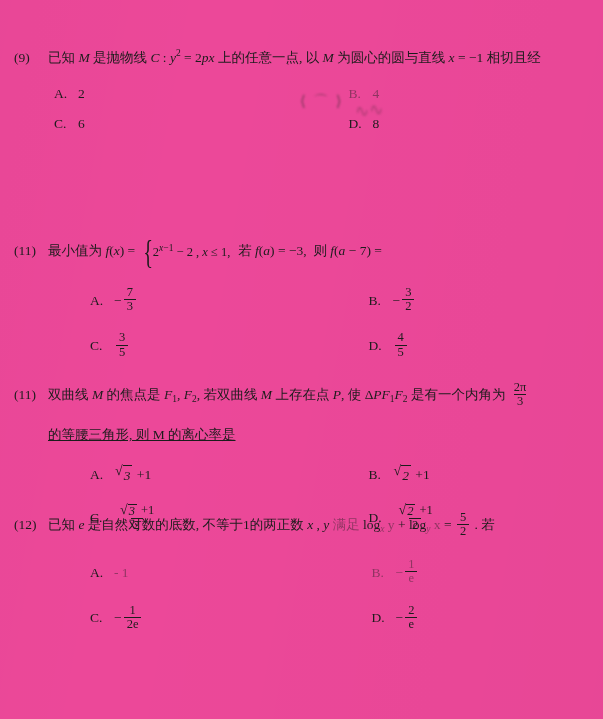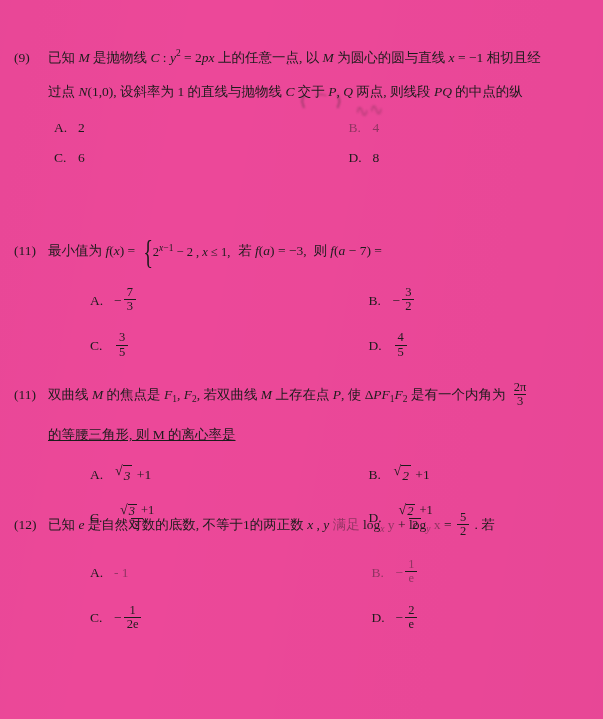--- a/index.html
+++ b/index.html
@@ -134,23 +134,20 @@
 </style>
 </head>
 <body>
 
 <div class="page">
 
   <div class="q-block" style="top:46px;">
     <div class="q-line">
       <span class="q-num">(9)</span>已知 <span class="mi">M</span> 是抛物线 <span class="mi">C</span> : <span class="mi">y</span><span class="sup">2</span> = 2<span class="mi">px</span> 上的任意一点, 以 <span class="mi">M</span> 为圆心的圆与直线 <span class="mi">x</span> = −1 相切且经
     </div>
-    <div class="q-line indent-1" style="margin-top:14px;">
-      过点 <span class="mi">N</span>(1,0), 设斜率为 1 的直线与抛物线 <span class="mi">C</span> 交于 <span class="mi">P</span>, <span class="mi">Q</span> 两点, 则线段 <span class="mi">PQ</span> 的中点的纵
-    </div>
     <div class="opt-row" style="margin-top:16px;">
       <div class="opt">
         <span class="opt-label">A.</span>
         <span>2</span>
       </div>
       <div class="opt" style="padding-left:58px;">
         <span class="opt-label faint blur1">B.</span>
         <span class="faint">4</span>
       </div>
     </div>

